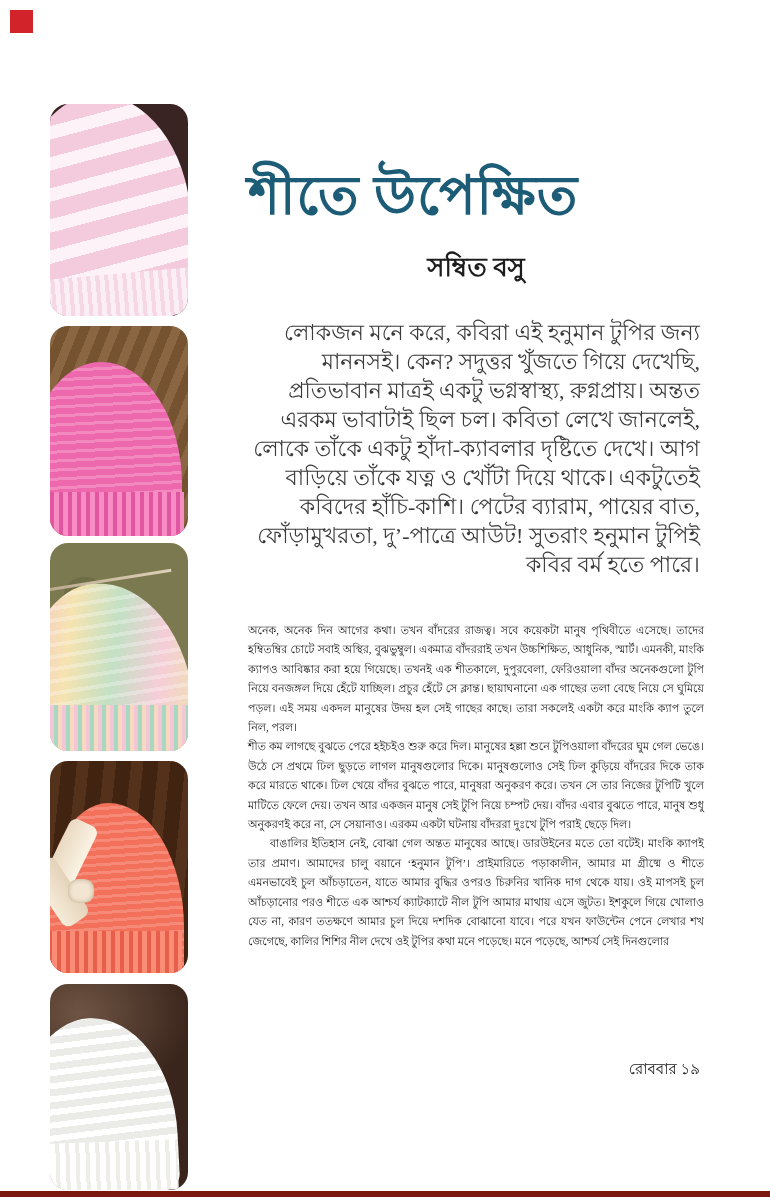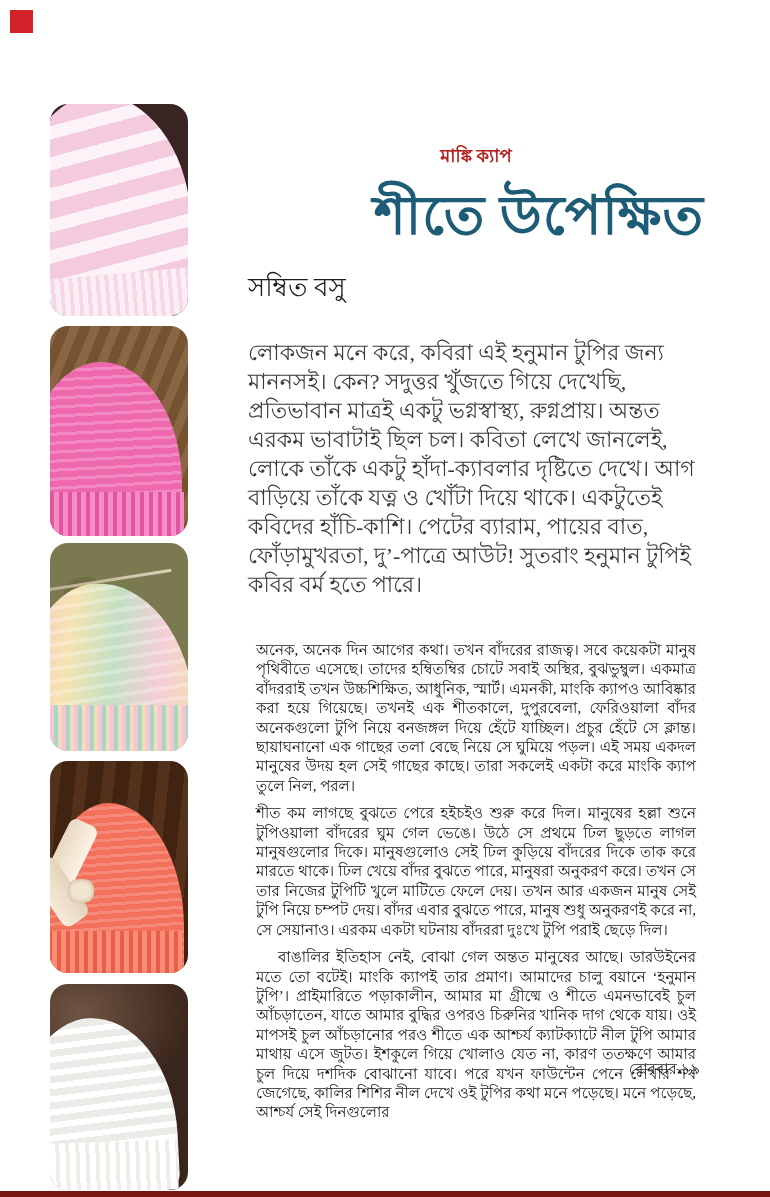--- a/index.html
+++ b/index.html
@@ -119,42 +119,43 @@
 
   
   .content{position:absolute;left:248px;top:146px;width:456px;}
   .kicker{
     text-align:center;
     color:var(--kicker_color,#b3211f);
     font-size:18px;line-height:20px;font-weight:bold;
   }
   .title{
     margin:10px 0 0 0;
-    text-align:right;
+    text-align:left;
     color:var(--title_color,#1d5c77);
     font-size:54px;line-height:80px;font-weight:bold;
     letter-spacing:1px;
   }
   .author{
     margin-top:12px;
+    text-align:center;
     color:#1c1c1c;
-    font-size:26px;line-height:40px;
+    font-size:26px;line-height:40px;font-weight:bold;
   }
   .lead{
     margin:30px 0 0 0;
     width:452px;
     color:var(--lead_text_color,#3a3a3a);
     font-size:22px;line-height:29px;
-    text-align:left;
+    text-align:right;
   }
   .body-text{margin-top:42px;width:456px;}
   .body-text p{
-    margin:8px;
+    margin:0;
     color:var(--body_text_color,#161616);
-    font-size:15px;line-height:19.4px;
+    font-size:11px;line-height:19.4px;
     text-align:justify;
   }
   .body-text p.indent{text-indent:22px;}
 
   .page-footer{
     position:absolute;top:1060px;right:70px;
     color:#222;font-size:15px;line-height:18px;
   }
 </style>
 </head>
@@ -187,21 +188,20 @@
     <div class="ribbon-knot"></div>
     <div class="cuff"></div>
   </figure>
 
   <figure class="photo p5" title="White knitted cap on dark brown leather">
     <div class="hat"></div>
     <div class="cuff"></div>
   </figure>
 
   <main class="content">
-    <div class="kicker">মাঙ্কি ক্যাপ</div>
     <h1 class="title">শীতে উপেক্ষিত</h1>
     <div class="author">সম্বিত বসু</div>
     <p class="lead">লোকজন মনে করে, কবিরা এই হনুমান টুপির জন্য মাননসই। কেন? সদুত্তর খুঁজতে গিয়ে দেখেছি, প্রতিভাবান মাত্রই একটু ভগ্নস্বাস্থ্য, রুগ্নপ্রায়। অন্তত এরকম ভাবাটাই ছিল চল। কবিতা লেখে জানলেই, লোকে তাঁকে একটু হাঁদা-ক্যাবলার দৃষ্টিতে দেখে। আগ বাড়িয়ে তাঁকে যত্ন ও খোঁটা দিয়ে থাকে। একটুতেই কবিদের হাঁচি-কাশি। পেটের ব্যারাম, পায়ের বাত, ফোঁড়ামুখরতা, দু’-পাত্রে আউট! সুতরাং হনুমান টুপিই কবির বর্ম হতে পারে।</p>
     <div class="body-text">
       <p>অনেক, অনেক দিন আগের কথা। তখন বাঁদরের রাজত্ব। সবে কয়েকটা মানুষ পৃথিবীতে এসেছে। তাদের হম্বিতম্বির চোটে সবাই অস্থির, বুঝভুম্বুল। একমাত্র বাঁদররাই তখন উচ্চশিক্ষিত, আধুনিক, স্মার্ট। এমনকী, মাংকি ক্যাপও আবিষ্কার করা হয়ে গিয়েছে। তখনই এক শীতকালে, দুপুরবেলা, ফেরিওয়ালা বাঁদর অনেকগুলো টুপি নিয়ে বনজঙ্গল দিয়ে হেঁটে যাচ্ছিল। প্রচুর হেঁটে সে ক্লান্ত। ছায়াঘনানো এক গাছের তলা বেছে নিয়ে সে ঘুমিয়ে পড়ল। এই সময় একদল মানুষের উদয় হল সেই গাছের কাছে। তারা সকলেই একটা করে মাংকি ক্যাপ তুলে নিল, পরল।</p>
       <p>শীত কম লাগছে বুঝতে পেরে হইচইও শুরু করে দিল। মানুষের হল্লা শুনে টুপিওয়ালা বাঁদরের ঘুম গেল ভেঙে। উঠে সে প্রথমে ঢিল ছুড়তে লাগল মানুষগুলোর দিকে। মানুষগুলোও সেই ঢিল কুড়িয়ে বাঁদরের দিকে তাক করে মারতে থাকে। ঢিল খেয়ে বাঁদর বুঝতে পারে, মানুষরা অনুকরণ করে। তখন সে তার নিজের টুপিটি খুলে মাটিতে ফেলে দেয়। তখন আর একজন মানুষ সেই টুপি নিয়ে চম্পট দেয়। বাঁদর এবার বুঝতে পারে, মানুষ শুধু অনুকরণই করে না, সে সেয়ানাও। এরকম একটা ঘটনায় বাঁদররা দুঃখে টুপি পরাই ছেড়ে দিল।</p>
       <p class="indent">বাঙালির ইতিহাস নেই, বোঝা গেল অন্তত মানুষের আছে। ডারউইনের মতে তো বটেই। মাংকি ক্যাপই তার প্রমাণ। আমাদের চালু বয়ানে ‘হনুমান টুপি’। প্রাইমারিতে পড়াকালীন, আমার মা গ্রীষ্মে ও শীতে এমনভাবেই চুল আঁচড়াতেন, যাতে আমার বুদ্ধির ওপরও চিরুনির খানিক দাগ থেকে যায়। ওই মাপসই চুল আঁচড়ানোর পরও শীতে এক আশ্চর্য ক্যাটক্যাটে নীল টুপি আমার মাথায় এসে জুটত। ইশকুলে গিয়ে খোলাও যেত না, কারণ ততক্ষণে আমার চুল দিয়ে দশদিক বোঝানো যাবে। পরে যখন ফাউন্টেন পেনে লেখার শখ জেগেছে, কালির শিশির নীল দেখে ওই টুপির কথা মনে পড়েছে। মনে পড়েছে, আশ্চর্য সেই দিনগুলোর</p>
     </div>
   </main>
 

